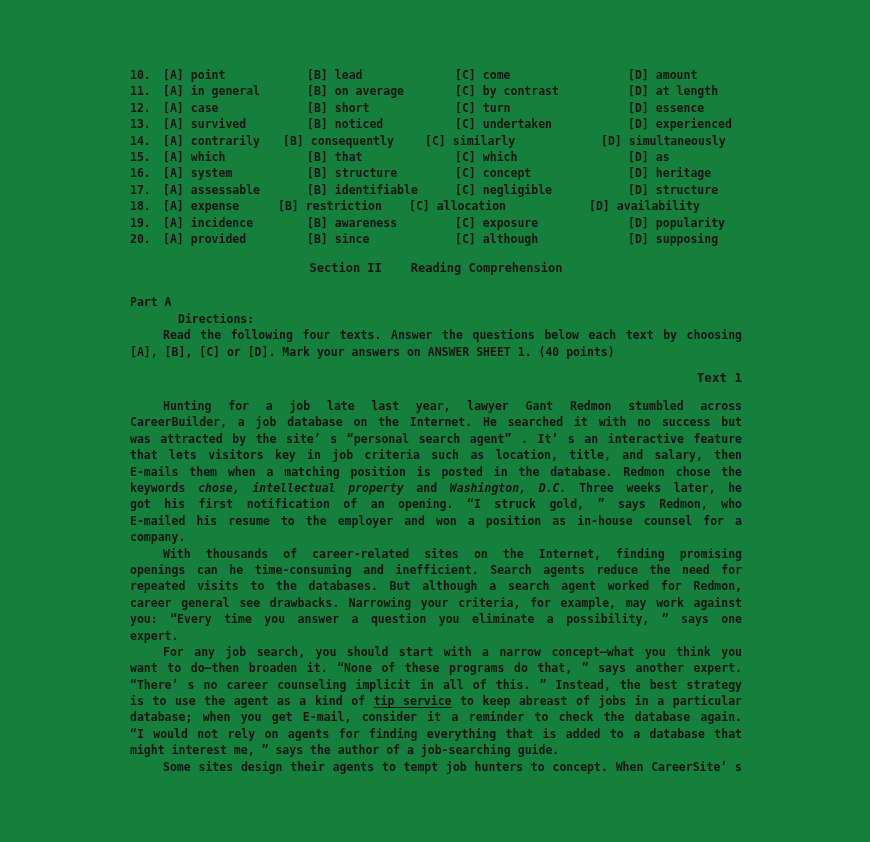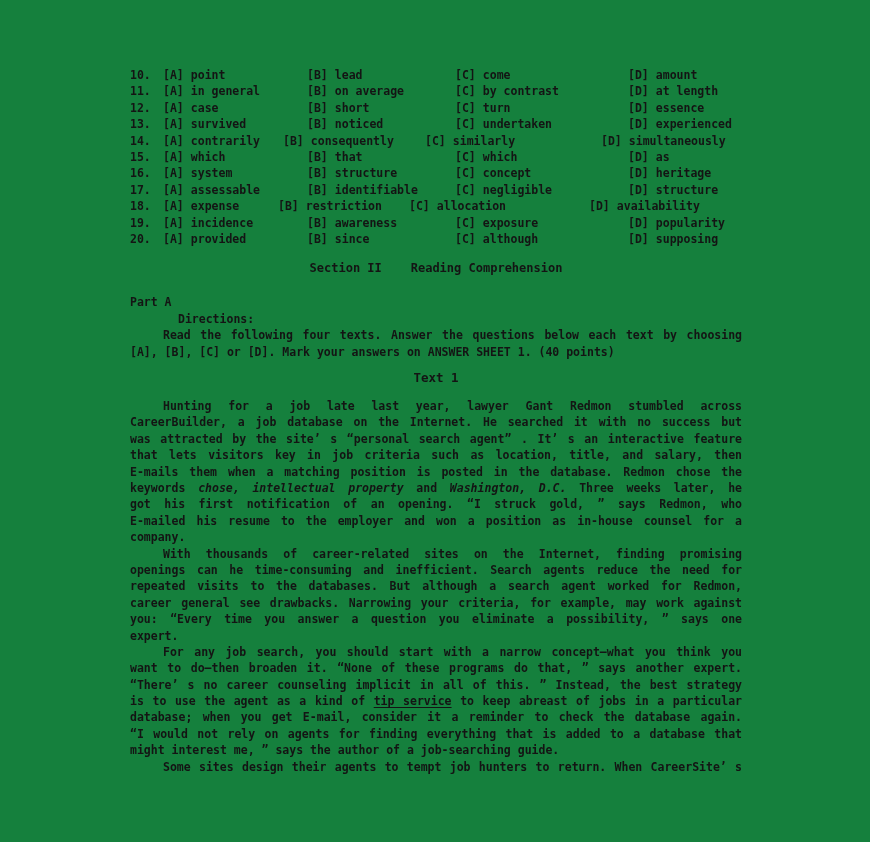--- a/index.html
+++ b/index.html
@@ -38,21 +38,21 @@
     font-size: 12px;
     text-align: center;
     white-space: pre;
   }
   .part-label { margin-top: 17px; line-height: 16.4px; }
   .directions-label { line-height: 16.4px; padding-left: 48px; }
   .text1-title {
     margin-top: 9px;
     line-height: 17px;
     font-size: 12.5px;
-    text-align: center;
+    text-align: right;
   }
   .passage { margin-top: 12px; }
   
   .line {
     line-height: 16.4px;
     text-align: justify;
     text-align-last: justify;
     overflow: hidden;
     height: 16.4px;
   }
@@ -110,17 +110,17 @@
         <div>
           <div class="line indent">For any job search, you should start with a narrow concept—what you think you</div>
           <div class="line">want to do—then broaden it. “None of these programs do that, ” says another expert.</div>
           <div class="line">“There’ s no career counseling implicit in all of this. ” Instead, the best strategy</div>
           <div class="line"><span>is to use the agent as a kind of </span><span class="underline">tip service</span><span> to keep abreast of jobs in a particular</span></div>
           <div class="line">database; when you get E-mail, consider it a reminder to check the database again.</div>
           <div class="line">“I would not rely on agents for finding everything that is added to a database that</div>
           <div class="line last">might interest me, ” says the author of a job-searching guide.</div>
         </div>
         <div>
-          <div class="line indent">Some sites design their agents to tempt job hunters to return. When CareerSite’ s</div>
+          <div class="line indent">Some sites design their agents to tempt job hunters to concept. When CareerSite’ s</div>
         </div>
       </div>
   </div>
 </div>
 
 </body></html>

